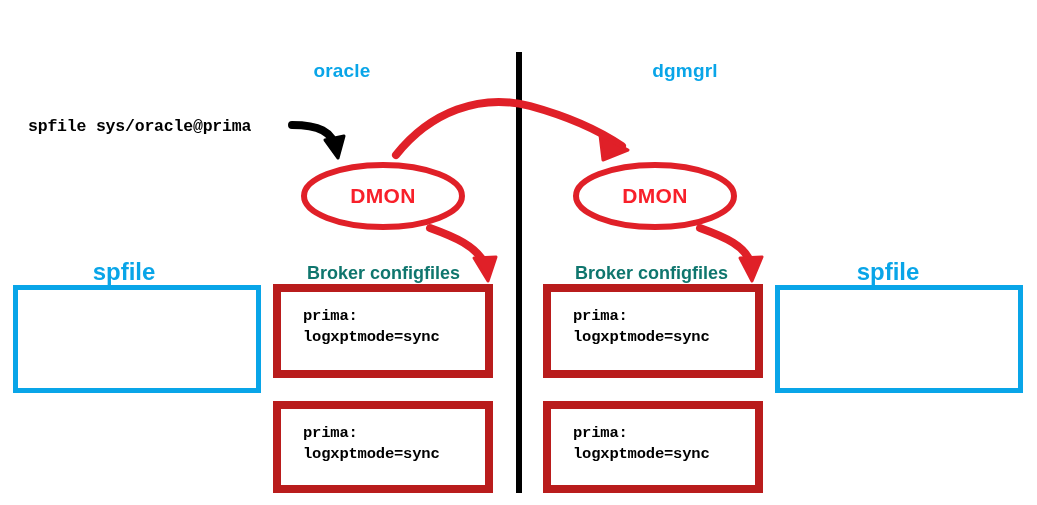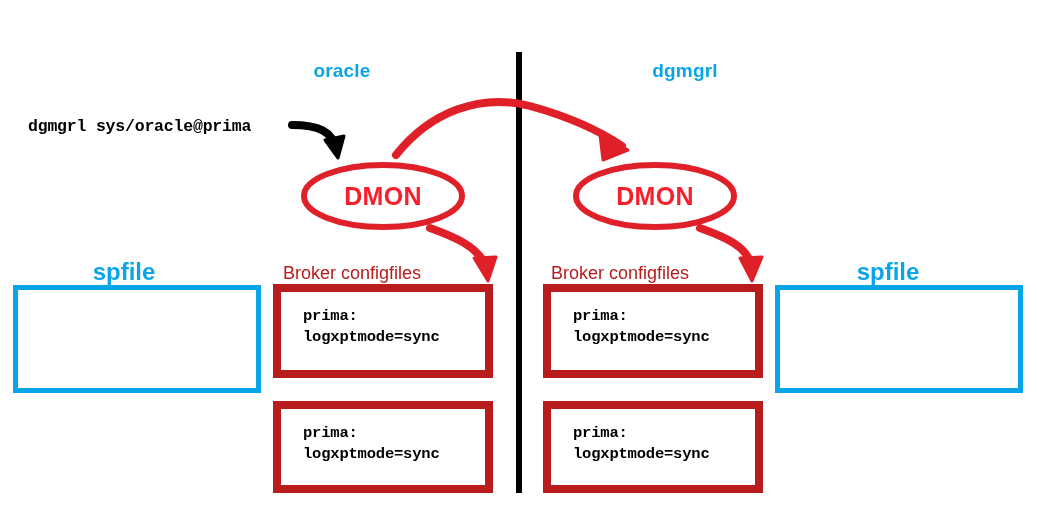--- a/index.html
+++ b/index.html
@@ -55,25 +55,26 @@
     color: #000000;
     font-family: "Liberation Mono", "DejaVu Sans Mono", monospace;
     font-weight: bold;
     font-size: 16.5px;
     white-space: nowrap;
     letter-spacing: -0.2px;
   }
 
   
   .section-heading {
-    color: #b91c1c;
-    font-family: "Liberation Sans", sans-serif;
-    font-weight: normal;
+    color: #0f766e;
+    font-family: "Liberation Sans", sans-serif;
+    font-weight: bold;
     font-size: 18px;
     white-space: nowrap;
+    margin-left: 24px;
   }
 
   
   .config-box {
     border: 8px solid #b91c1c;
     background: #ffffff;
     box-sizing: border-box;
     padding: 14px 0 0 22px;
   }
   .config-line {
@@ -90,21 +91,21 @@
   .dmon-wrap { }
   .dmon-label {
     position: absolute;
     left: 0; right: 0;
     top: 50%;
     transform: translateY(-50%);
     text-align: center;
     color: #F8202A;
     font-family: "Liberation Sans", sans-serif;
     font-weight: bold;
-    font-size: 25px;
+    font-size: 21px;
     letter-spacing: 0.3px;
     pointer-events: none;
   }
 
   svg.overlay {
     position: absolute;
     left: 0; top: 0;
     width: 1037px;
     height: 505px;
     pointer-events: none;
@@ -114,21 +115,21 @@
 <body>
 
 <div id="canvas">
 
   <div class="abs divider" style="left:516px; top:52px; width:6px; height:441px;"></div>
 
   <div class="abs host-label" style="left:292px; top:60px; width:100px;">oracle</div>
 
   <div class="abs host-label" style="left:635px; top:60px; width:100px;">dgmgrl</div>
 
-  <div class="abs cmd-text" style="left:28px; top:117px;">dgmgrl sys/oracle@prima</div>
+  <div class="abs cmd-text" style="left:28px; top:117px;">spfile sys/oracle@prima</div>
 
   <div class="abs dmon-wrap" style="left:299px; top:161px; width:168px; height:70px;">
     <svg width="168" height="70" viewBox="0 0 168 70">
       <ellipse cx="84" cy="35" rx="79" ry="31" fill="#ffffff" stroke="#E02028" stroke-width="6"></ellipse>
     </svg>
     <div class="dmon-label">DMON</div>
   </div>
 
   <div class="abs dmon-wrap" style="left:571px; top:161px; width:168px; height:70px;">
     <svg width="168" height="70" viewBox="0 0 168 70">

